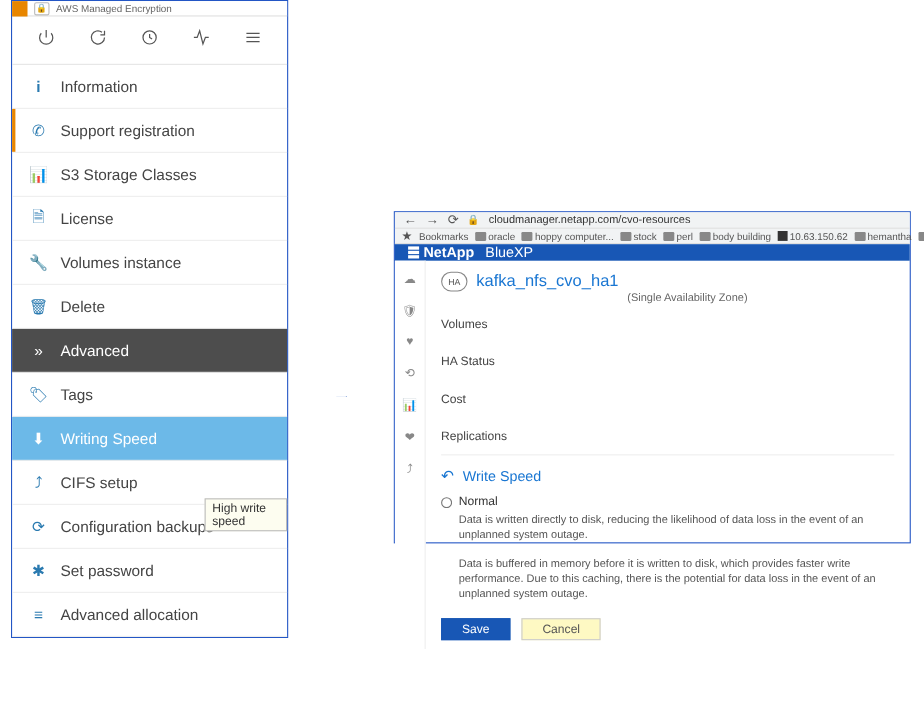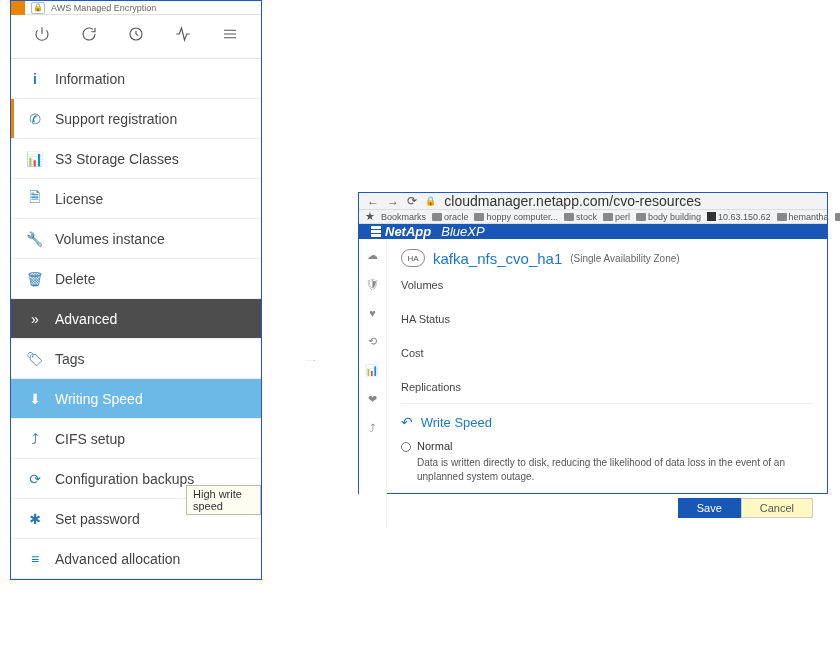--- a/index.html
+++ b/index.html
@@ -18,63 +18,63 @@
 
   .menu { list-style: none; }
   .menu li { height: 40px; display: flex; align-items: center; padding: 0 14px; font-size: 14px; color: #444; border-bottom: 1px solid #eee; cursor: pointer; position: relative; }
   .menu li .mi-icon { width: 20px; display: inline-flex; justify-content: center; color: #2a7ab0; margin-right: 10px; font-size: 14px; }
   .menu li.active-orange::before { content:""; position:absolute; left:0; top:0; bottom:0; width:3px; background:#e88600; }
   .menu li.dark { background: #4d4d4d; color: #fff; }
   .menu li.dark .mi-icon { color:#fff; }
   .menu li.highlight { background: #6cb9e8; color: #fff; }
   .menu li.highlight .mi-icon { color:#fff; }
 
-  .tooltip-box { position: absolute; left: 175px; top: 484px; background: #fdfdf0; border: 1px solid #bbb; font-size: 11px; padding: 2px 6px; color:#333; }
+  .tooltip-box { position: absolute; left: 175px; top: 452px; background: #fdfdf0; border: 1px solid #bbb; font-size: 11px; padding: 2px 6px; color:#333; }
 
   
   .arrow-connector { position:absolute; left:263px; top:360px; width:95px; height:1px; }
   .arrow-line { stroke:#4472c4; stroke-width:1; fill:#4472c4; }
 
   
   .right-panel { position: absolute; left: 358px; top: 192px; width: 470px; height: 302px; border: 1px solid #2356c5; background:#fff; display:flex; flex-direction:column; font-size:10px;}
   .browser-bar { height: 22px; background: #f1f3f4; display:flex; align-items:center; padding:0 8px; gap:8px; color:#555; border-bottom:1px solid #ddd;}
   .browser-bar .arrow { font-size:12px; }
   .url-lock { font-size:9px; }
-  .url { font-size:14px; color:#333; }
+  .url { font-size:10px; color:#333; }
   .bookmarks-bar { height:18px; background:#f1f3f4; display:flex; align-items:center; padding:0 6px; gap:6px; border-bottom:1px solid #ddd; color:#555;}
   .bm { display:flex; align-items:center; gap:2px; font-size:9px; white-space:nowrap; }
   .bm .folder { width:10px; height:8px; background:#888; border-radius:1px; display:inline-block; }
   .bm .sq { width:9px; height:9px; background:#333; display:inline-block; }
   .bm.star { font-size:11px; }
 
-  .app-header { height: 32px; background:#1857b5; color:#fff; display:flex; align-items:center; padding:0 12px; gap:10px; font-size:13px;font-style:italic;}
+  .app-header { height: 32px; background:#1857b5; color:#fff; display:flex; align-items:center; padding:0 12px; gap:10px; font-size:13px;}
   .app-header .brand { font-weight:700; display:flex; align-items:center; gap:4px;}
   .app-header .brand .logo-blocks { display:inline-flex; flex-direction:column; gap:1px;}
   .app-header .brand .logo-blocks span { width:10px; height:3px; background:#fff; display:block;}
   .app-header .product { font-weight:400; }
 
   .app-body { flex:1; display:flex; }
   .mini-sidebar { width:28px; background:#fff; border-right:1px solid #eee; display:flex; flex-direction:column; align-items:center; padding-top:10px; gap:16px; color:#888;}
   .mini-sidebar span { font-size:11px; }
 
   .content { flex:1; padding: 10px 14px 8px 14px; display:flex; flex-direction:column; }
-  .resource-header { display:flex; align-items:center; gap:8px; margin-bottom:6px;}
+  .resource-header { display:flex; gap:8px; margin-bottom:6px;}
   .ha-badge { border:1px solid #888; border-radius:50% 50% 50% 50% / 60% 60% 40% 40%; width:24px; height:18px; display:flex; align-items:center; justify-content:center; font-size:8px; color:#555; border-radius:10px;}
   .resource-name { color:#1976d2; font-size:15px; }
-  .zone-label { color:#666; font-size:10px; }
+  .zone-label { color:#666; font-size:10px;margin-top:19px; }
   .res-tabs { display:flex; gap:22px; font-size:11px; color:#444; padding:6px 0 10px 0; border-bottom:1px solid #eee; margin-bottom:10px;flex-direction:column;}
 
   .write-speed-header { display:flex; align-items:center; gap:8px; color:#1976d2; font-size:13px; margin-bottom:10px; }
   .back-arrow { font-size:14px; color:#1976d2; }
 
   .radio-row { display:flex; align-items:center; gap:6px; margin-bottom:2px; font-size:11px; color:#333;}
   .radio-row input { margin-top:1px; width:10px; height:10px;}
   .radio-desc { font-size:10px; color:#555; margin:2px 0 10px 16px; line-height:1.4; }
 
-  .btn-row { margin-top:auto; display:flex; justify-content:flex-end; padding-top:4px;}
+  .btn-row { margin-top:auto; display:flex; gap:10px; padding-top:4px;}
   .btn { padding:3px 18px; font-size:11px; border:1px solid #ccc; cursor:pointer;}
   .btn.save { background:#1857b5; color:#fff; border-color:#1857b5;}
   .btn.cancel { background:#fef9c3; color:#555;}
 </style>
 </head>
 <body>
 
 <div class="left-panel">
   <div class="top-strip">
     <div class="orange-sq"></div>
@@ -243,19 +243,20 @@
       </div>
       <div class="write-speed-header">
         <span class="back-arrow">↶</span>
         <span>Write Speed</span>
       </div>
       <label class="radio-row">
         <input type="radio" name="ws" style="">
         <span>Normal</span>
       </label>
       <div class="radio-desc">Data is written directly to disk, reducing the likelihood of data loss in the event of an unplanned system outage.</div>
+      <div class="radio-desc">Data is buffered in memory before it is written to disk, which provides faster write performance. Due to this caching, there is the potential for data loss in the event of an unplanned system outage.</div>
       <div class="btn-row">
         <button class="btn save">Save</button>
         <button class="btn cancel">Cancel</button>
       </div>
     </div>
   </div>
 </div>
 
 </body></html>

